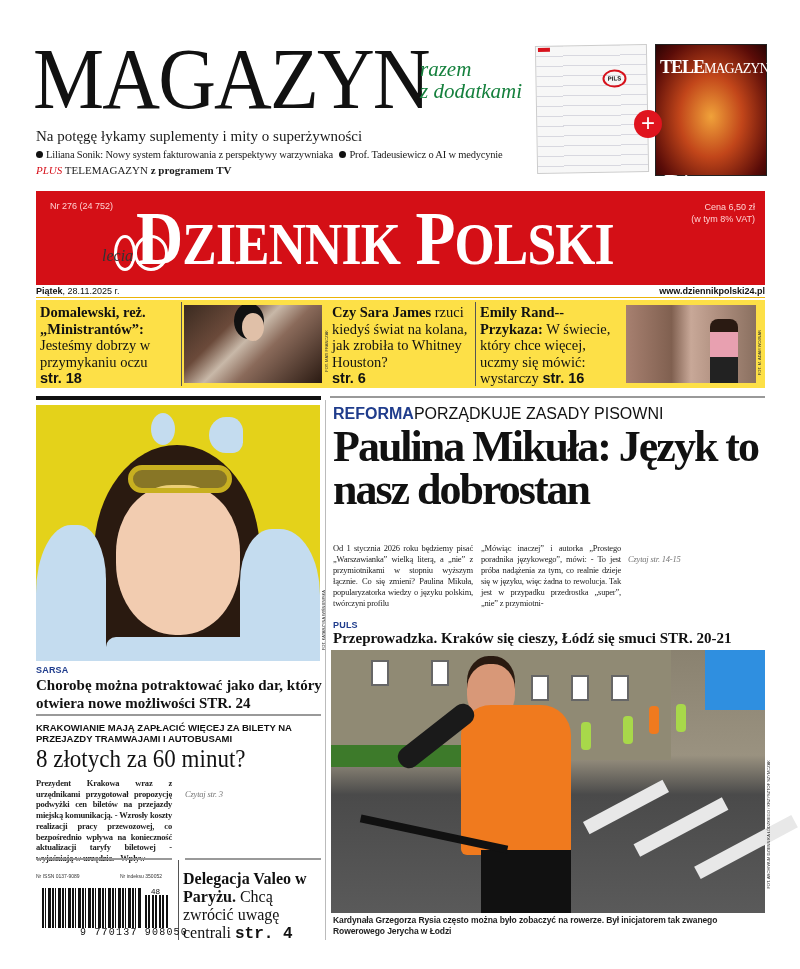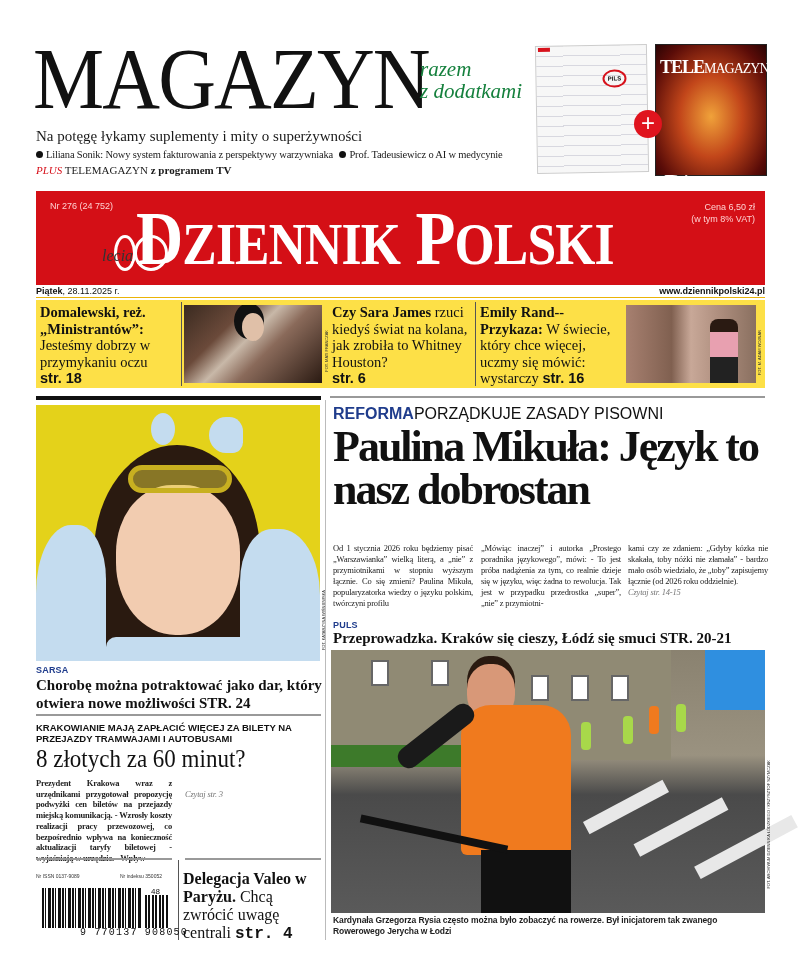--- a/index.html
+++ b/index.html
@@ -224,21 +224,21 @@
 </div>
 
 <div class="abs topbar-right"></div>
 <div class="abs reforma">
   <b>REFORMA</b><span>PORZĄDKUJE ZASADY PISOWNI</span>
 </div>
 <div class="abs main-head">Paulina Mikuła: Język to nasz dobrostan</div>
 <div class="abs body-col body-col1">Od 1 stycznia 2026 roku będziemy pisać „Warszawianka” wielką literą, a „nie” z przymiotnikami w stopniu wyższym łącznie. Co się zmieni? Paulina Mikuła, popularyzatorka wiedzy o języku polskim, twórczyni profilu</div>
 <div class="abs body-col body-col2">„Mówiąc inaczej” i autorka „Prostego poradnika językowego”, mówi: - To jest próba nadążenia za tym, co realnie dzieje się w języku, więc żadna to rewolucja. Tak jest w przypadku przedrostka „super”, „nie” z przymiotni-</div>
 <div class="abs body-col body-col3">
-  <span>kami czy ze zdaniem: „Gdyby kózka nie skakała, toby nóżki nie złamała” - bardzo mało osób wiedziało, że „toby” zapisujemy łącznie (od 2026 roku oddzielnie).</span><br><span class="czytaj">Czytaj str. 14-15</span>
+  <br><span class="czytaj">Czytaj str. 14-15</span>
 </div>
 
 <div class="abs kicker puls">PULS</div>
 <div class="abs puls-head">Przeprowadzka. Kraków się cieszy, Łódź się smuci STR. 20-21</div>
 <div class="abs photo-bike">
   <div class="building"></div>
   <div class="win" style="left:40px;top:10px;"></div>
   <div class="win" style="left:100px;top:10px;"></div>
   <div class="win" style="left:200px;top:25px;"></div>
   <div class="win" style="left:240px;top:25px;"></div>

